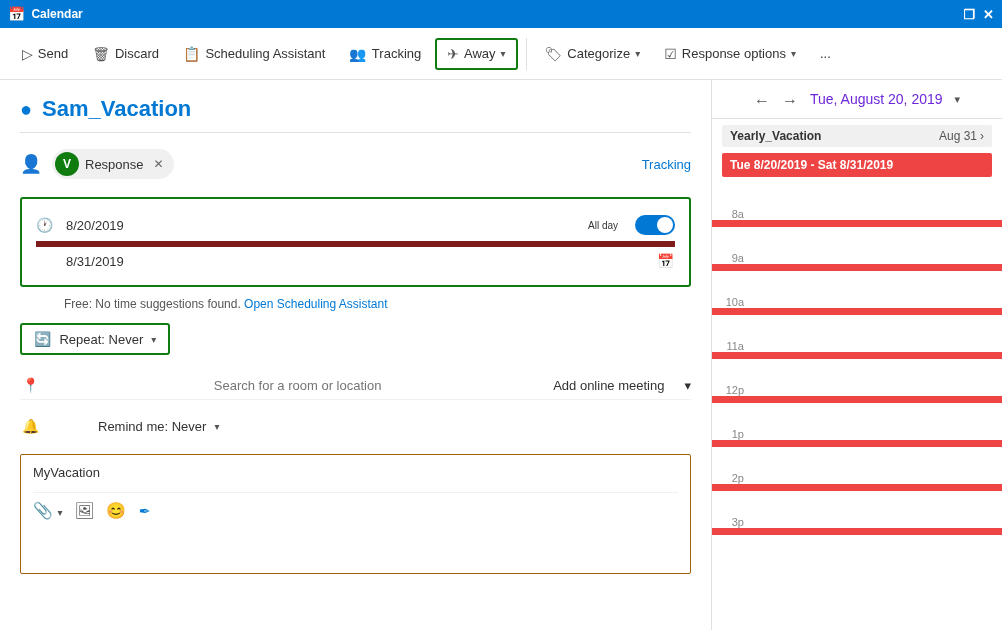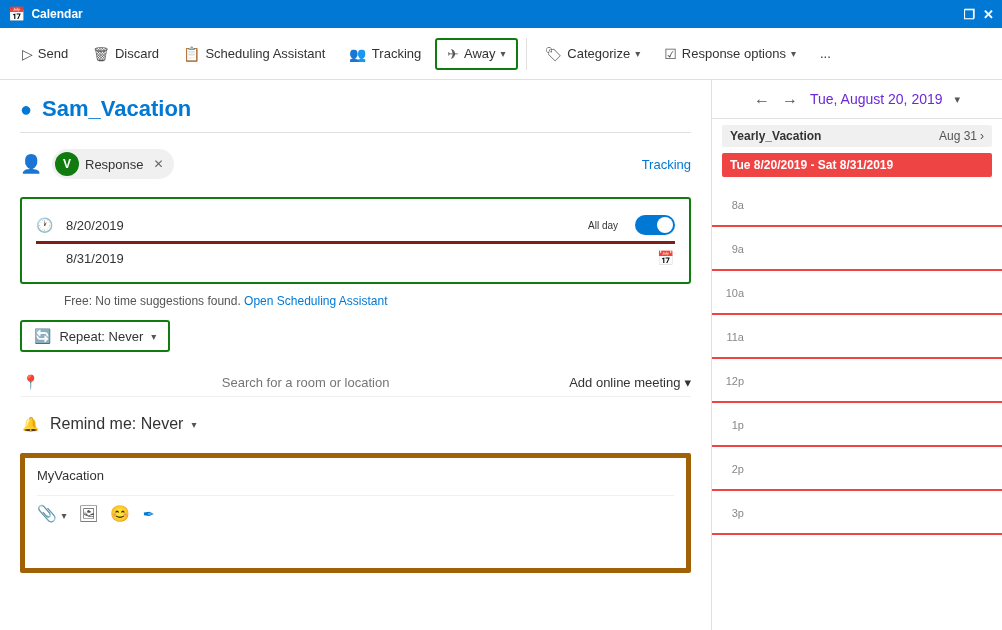--- a/index.html
+++ b/index.html
@@ -107,21 +107,21 @@
       border-radius: 3px;
       padding: 10px 14px;
       margin-bottom: 10px;
     }
     .datetime-row {
       display: flex;
       align-items: center;
       gap: 10px;
       padding: 6px 0;
     }
-    .datetime-row + .datetime-row { border-top: 3px solid #7f1d1d; }
+    .datetime-row + .datetime-row { border-top: 6px solid #7f1d1d; }
     .dt-icon { color: #888; font-size: 14px; width: 20px; }
     .dt-value { flex: 1; font-size: 13px; color: #333; }
     .dt-allday-label { font-size: 10px; color: #333; margin-right: 7px; }
     .dt-calendar-icon { color: #888; font-size: 14px; }
 
     .toggle {
       width: 40px; height: 20px;
       background: #0078d4;
       border-radius: 10px;
       position: relative;
@@ -164,39 +164,39 @@
       display: flex;
       align-items: center;
       gap: 10px;
       margin-bottom: 12px;
       padding: 6px 0;
       border-bottom: 1px solid #f0f0f0;
     }
     .loc-icon { color: #888; font-size: 14px; width: 22px; text-align: center; }
     .loc-input { flex: 1; border: none; outline: none; font-size: 13px; color: #888; background: transparent; text-align: center; }
     .add-online-btn {
-      display: flex; align-items: center; gap: 4px;
+      display: flex; align-items: center; gap: 20px;
       color: #333; font-size: 13px; cursor: pointer;
       border: none; background: transparent;
     }
 
     .remind-row {
       display: flex;
       align-items: center;
       gap: 8px;
       margin-bottom: 14px;
       padding: 6px 0;
       cursor: pointer;
     }
     .remind-icon { color: #888; font-size: 14px; width: 22px; text-align: center; }
-    .remind-label { font-size: 16px; color: #333; }
+    .remind-label { font-size: 13px; color: #333; margin-left: 48px; }
     .remind-arrow { font-size: 10px; color: #555; }
 
     .body-box {
-      border: 5px solid #a16207;
+      border: 1px solid #a16207;
       border-radius: 2px;
       min-height: 120px;
       padding: 10px 12px;
     }
     .body-text { font-size: 13px; color: #333; }
     .body-toolbar {
       display: flex;
       align-items: center;
       gap: 12px;
       margin-top: 12px;
@@ -249,22 +249,22 @@
     }
 
     .time-grid {
       flex: 1;
       overflow-y: auto;
       position: relative;
     }
     .time-row {
       display: flex;
       height: 44px;
-      border-bottom: 2px solid #ef4444;
-      align-items: center;
+      border-bottom: 7px solid #ef4444;
+      align-items: flex-end;
     }
     .time-label {
       width: 36px;
       font-size: 11px;
       color: #888;
       padding: 2px 4px 0 4px;
       text-align: right;
       flex-shrink: 0;
     }
     .time-line { flex: 1; border-left: 1px solid #e8e8e8; }

